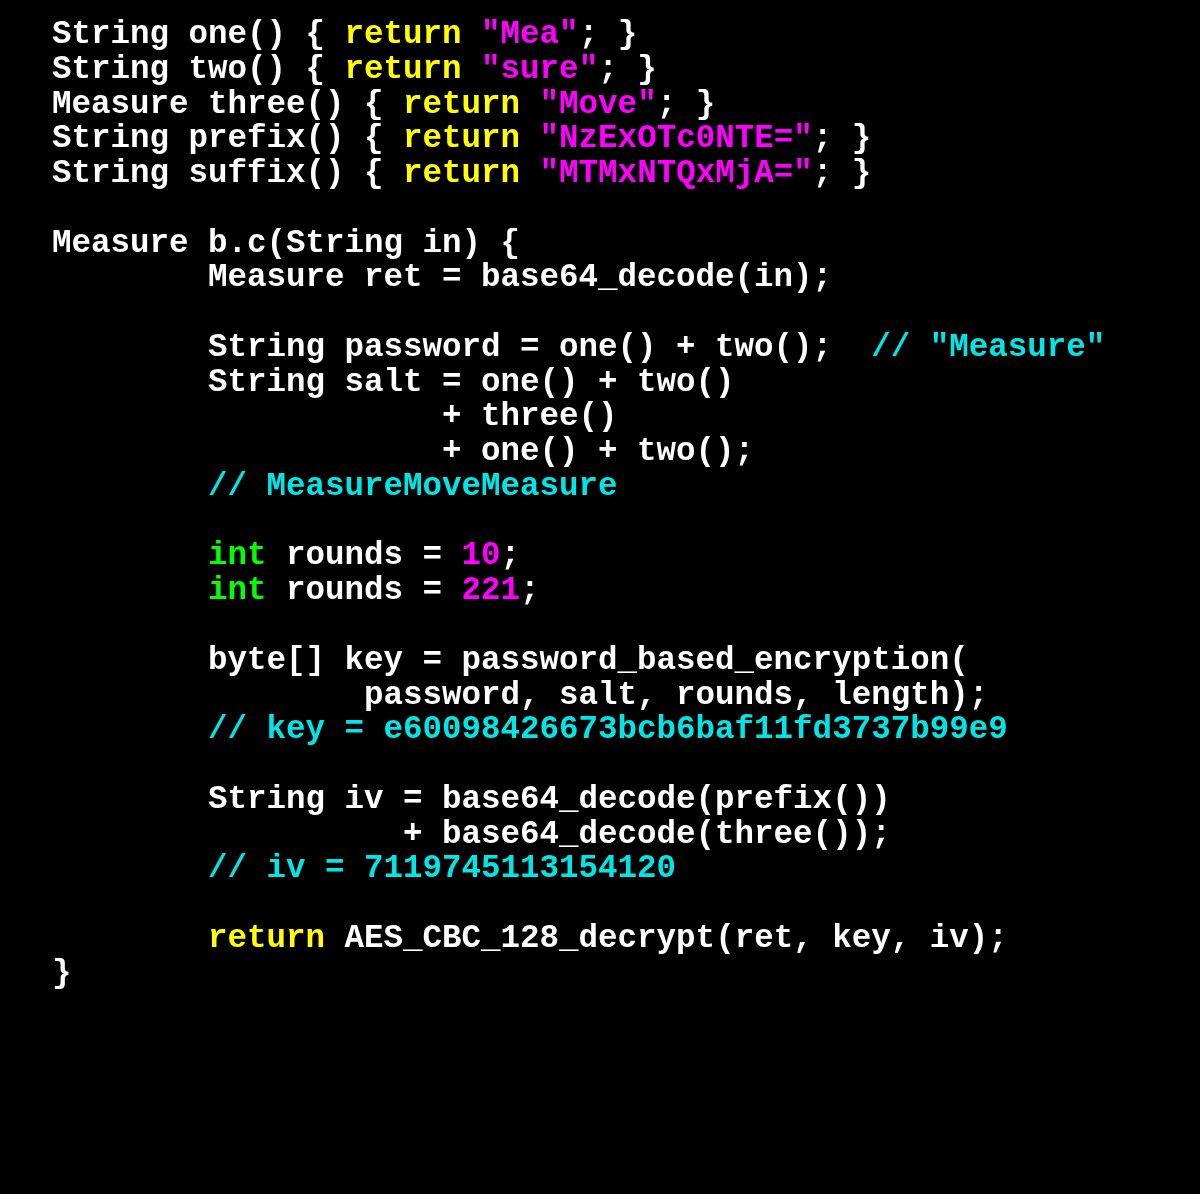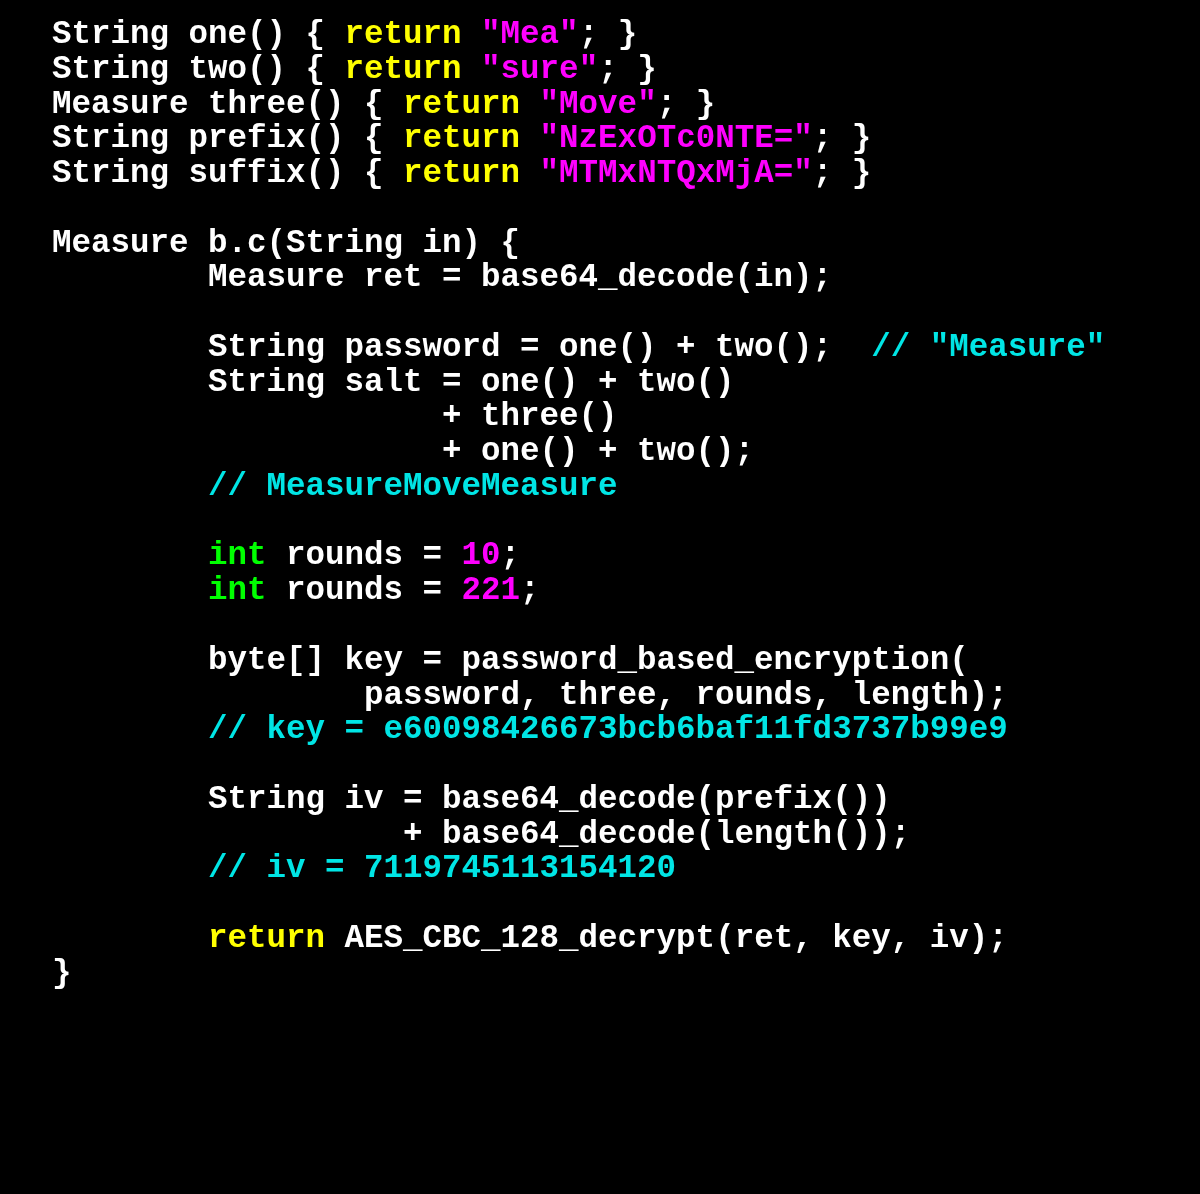--- a/index.html
+++ b/index.html
@@ -46,22 +46,22 @@
 <span><span>        String password = one() + two();  </span><span class="cmt">// "Measure"</span></span>
 <span>        String salt = one() + two()</span>
 <span>                    + three()</span>
 <span>                    + one() + two();</span>
 <span class="cmt">        // MeasureMoveMeasure</span>
 
 <span><span>        </span><span class="typ">int</span><span> rounds = </span><span class="str">10</span><span>;</span></span>
 <span><span>        </span><span class="typ">int</span><span> rounds = </span><span class="str">221</span><span>;</span></span>
 
 <span>        byte[] key = password_based_encryption(</span>
-<span>                password, three, rounds, length);</span>
+<span>                password, salt, rounds, length);</span>
 <span class="cmt">        // key = e60098426673bcb6baf11fd3737b99e9</span>
 
 <span>        String iv = base64_decode(prefix())</span>
-<span>                  + base64_decode(length());</span>
+<span>                  + base64_decode(three());</span>
 <span class="cmt">        // iv = 7119745113154120</span>
 
 <span><span>        </span><span class="kw">return</span><span> AES_CBC_128_decrypt(ret, key, iv);</span></span>
 <span>}</span>
 </pre>
 
 </body></html>

